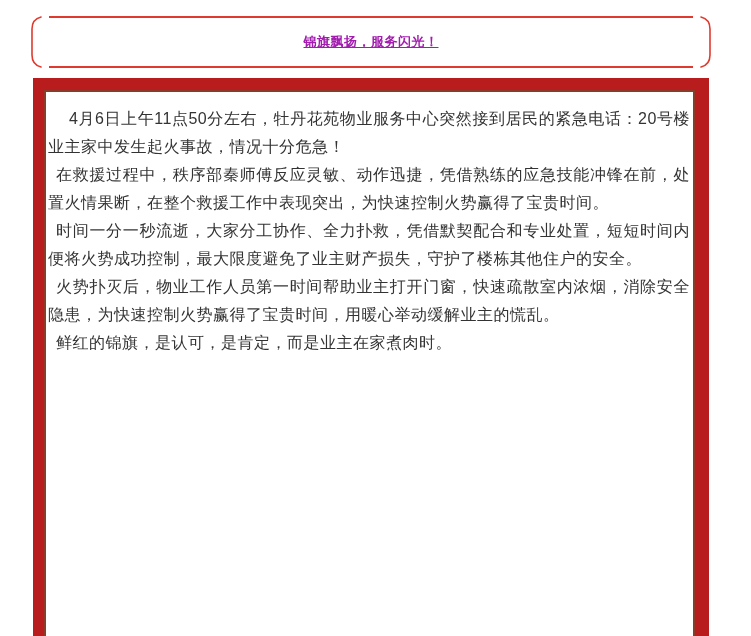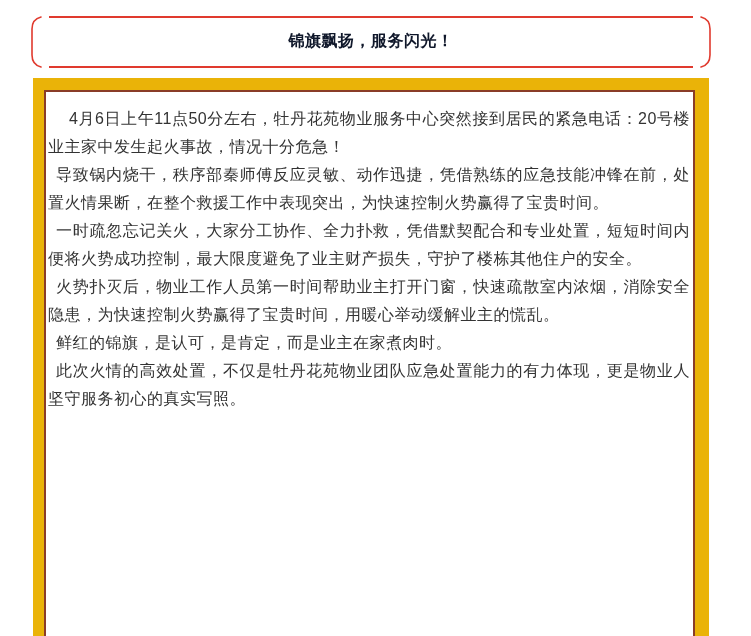--- a/index.html
+++ b/index.html
@@ -26,36 +26,37 @@
   .title-mid {
     flex: 1 1 auto;
     margin: 0 7px;
     border-top: 2px solid #e03a2e;
     border-bottom: 2px solid #e03a2e;
     display: flex;
     align-items: center;
     justify-content: center;
   }
   .title-text {
-    color: #0f172a;
-    font-size: 16px;
+    color: #a21caf;
+    font-size: 13px;
     font-weight: bold;
     letter-spacing: 0.5px;
     line-height: 1;
     padding-bottom: 2px;
+    text-decoration: underline;
   }
 
   
   .content-section {
     position: absolute;
     left: 33px;
     top: 78px;
     width: 676px;
     height: 558px; 
-    background: #eab308;
+    background: #b91c1c;
   }
   .article-card {
     position: absolute;
     left: 11px;
     top: 12px;
     width: 651px;
     min-height: 600px; 
     background: #ffffff;
     border: 2px solid #8a3c28;
     padding: 13px 3px 40px 2px;
@@ -84,22 +85,21 @@
     </div>
     <svg class="bracket" viewBox="0 0 12 52" aria-hidden="true">
       <path d="M 1 1 C 7 2.5, 10 6.5, 10 13 L 10 39 C 10 45.5, 7 49.5, 1 51" fill="none" stroke="#e03a2e" stroke-width="1.6" stroke-linecap="round"></path>
     </svg>
   </div>
 
   <div class="content-section">
     <div class="article-card">
       <div class="article-body">
           <p>4月6日上午11点50分左右，牡丹花苑物业服务中心突然接到居民的紧急电话：20号楼业主家中发生起火事故，情况十分危急！</p>
-          <p>导致锅内烧干，秩序部秦师傅反应灵敏、动作迅捷，凭借熟练的应急技能冲锋在前，处置火情果断，在整个救援工作中表现突出，为快速控制火势赢得了宝贵时间。</p>
-          <p>一时疏忽忘记关火，大家分工协作、全力扑救，凭借默契配合和专业处置，短短时间内便将火势成功控制，最大限度避免了业主财产损失，守护了楼栋其他住户的安全。</p>
+          <p>在救援过程中，秩序部秦师傅反应灵敏、动作迅捷，凭借熟练的应急技能冲锋在前，处置火情果断，在整个救援工作中表现突出，为快速控制火势赢得了宝贵时间。</p>
+          <p>时间一分一秒流逝，大家分工协作、全力扑救，凭借默契配合和专业处置，短短时间内便将火势成功控制，最大限度避免了业主财产损失，守护了楼栋其他住户的安全。</p>
           <p>火势扑灭后，物业工作人员第一时间帮助业主打开门窗，快速疏散室内浓烟，消除安全隐患，为快速控制火势赢得了宝贵时间，用暖心举动缓解业主的慌乱。</p>
           <p>鲜红的锦旗，是认可，是肯定，而是业主在家煮肉时。</p>
-          <p>此次火情的高效处置，不仅是牡丹花苑物业团队应急处置能力的有力体现，更是物业人坚守服务初心的真实写照。</p>
         </div>
     </div>
   </div>
 
 </div>
 
 </body></html>

